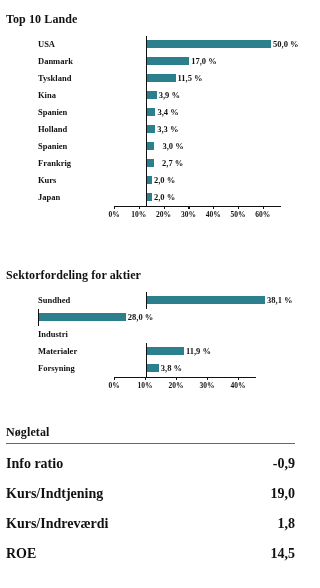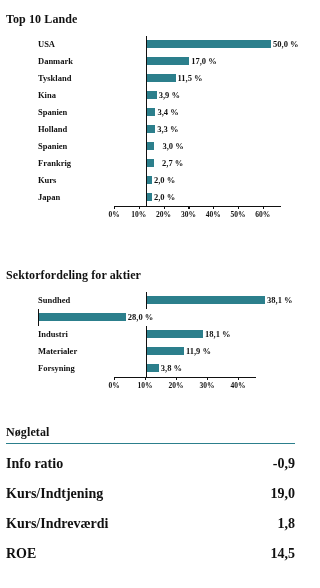--- a/index.html
+++ b/index.html
@@ -259,24 +259,20 @@
             </div>
           </div>
           <div class="bar-row">
             <div class="bar-track">
               <div class="bar-fill" style="width: 86.8px; background: rgb(44, 127, 140);"></div>
               <div class="bar-value" style="left: 86.8px;">28,0 %</div>
             </div>
           </div>
           <div class="bar-row">
             <div class="bar-label">Industri</div>
-            <div class="bar-track">
-              <div class="bar-fill" style="width: 56.11px; background: rgb(44, 127, 140);"></div>
-              <div class="bar-value" style="left: 56.11px;">18,1 %</div>
-            </div>
           </div>
           <div class="bar-row">
             <div class="bar-label">Materialer</div>
             <div class="bar-track">
               <div class="bar-fill" style="width: 36.89px; background: rgb(44, 127, 140);"></div>
               <div class="bar-value" style="left: 36.89px;">11,9 %</div>
             </div>
           </div>
           <div class="bar-row">
             <div class="bar-label">Forsyning</div>

